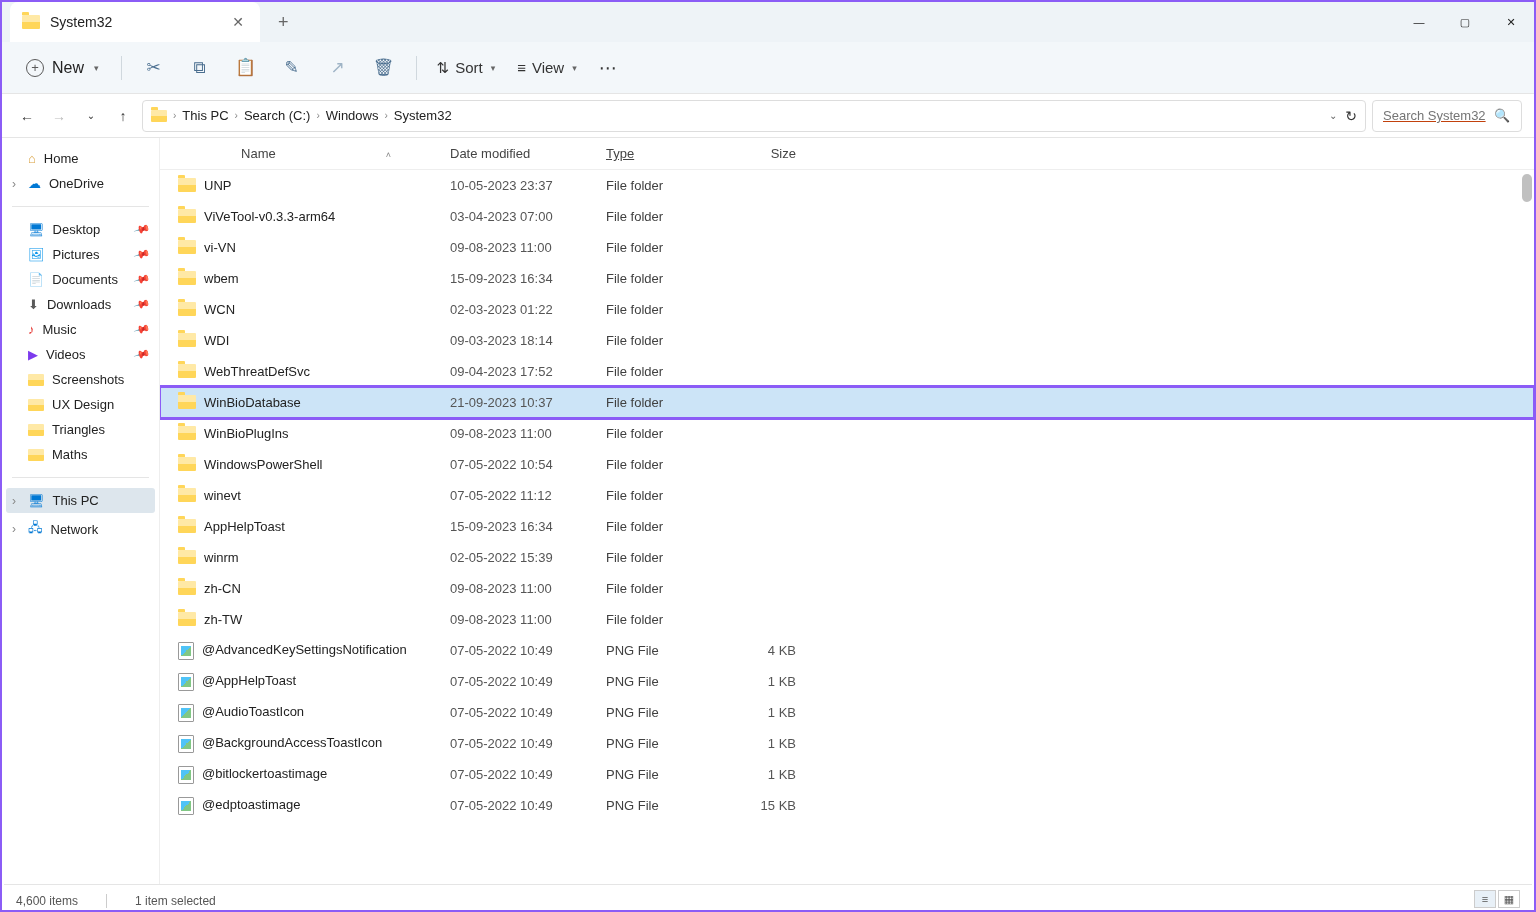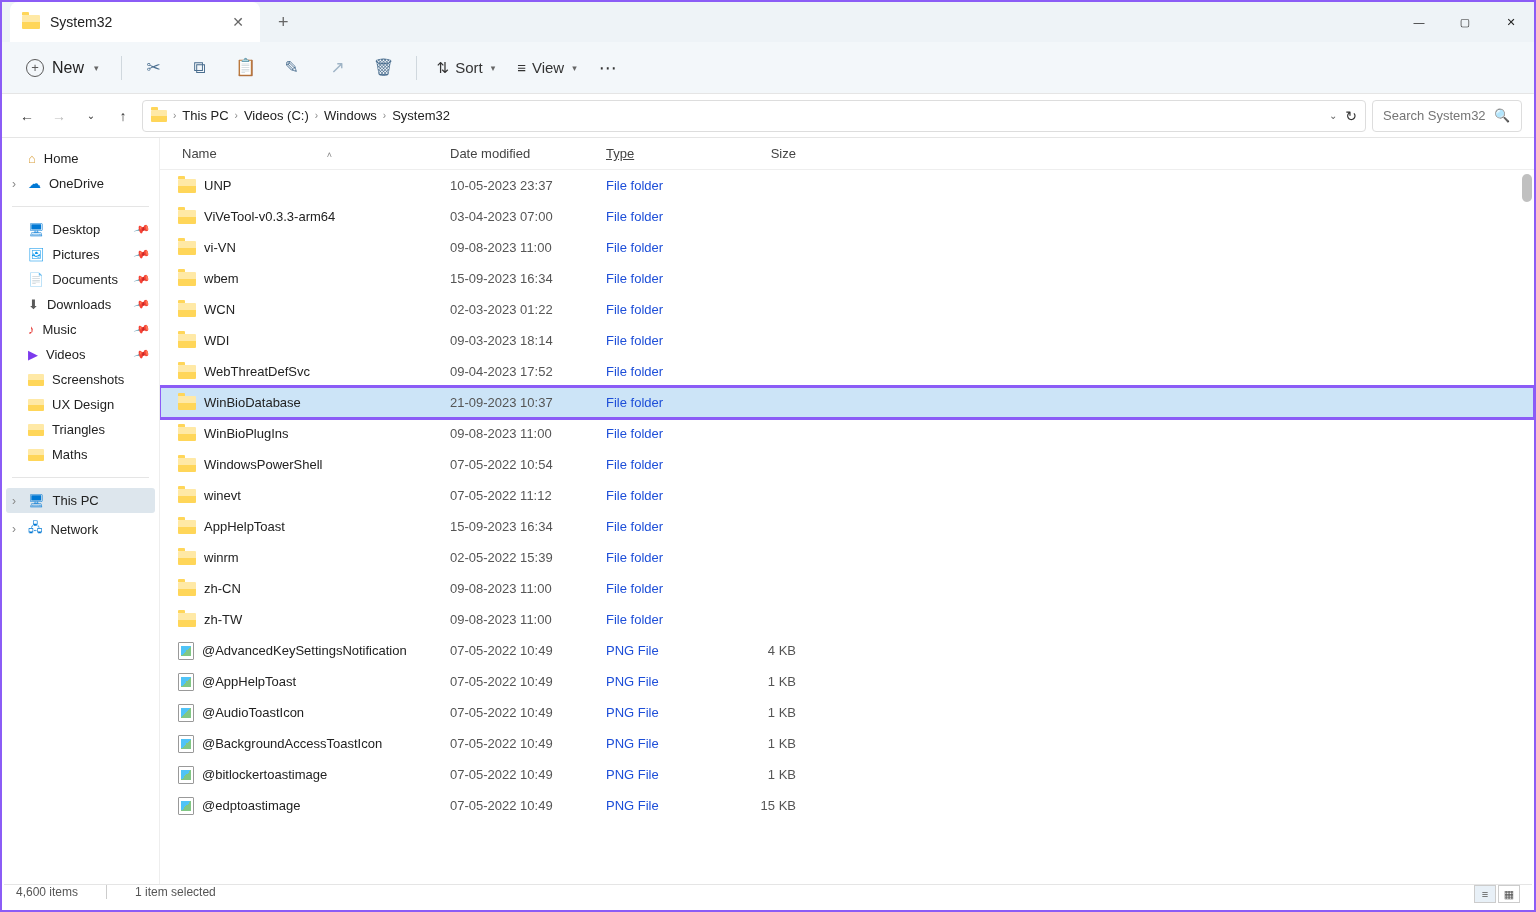--- a/index.html
+++ b/index.html
@@ -32,21 +32,21 @@
 .addrrow { height: 44px; display: flex; align-items: center; padding: 0 12px; gap: 6px; border-bottom: 1px solid #e5e5e5; }
 .navbtn { width: 26px; height: 26px; display: flex; align-items: center; justify-content: center; color: #333; font-size: 14px; cursor: pointer; }
 .navbtn.dis { color: #bbb; }
 .addrbar { flex: 1; height: 32px; border: 1px solid #ddd; border-radius: 4px; display: flex; align-items: center; padding: 0 8px; gap: 6px; }
 .crumb { font-size: 13px; color: #222; cursor: pointer; }
 .crumb-sep { font-size: 10px; color: #888; }
 .addr-end { margin-left: auto; display: flex; align-items: center; gap: 8px; }
 .addr-caret { font-size: 10px; color: #666; cursor: pointer; }
 .refresh { font-size: 14px; color: #333; cursor: pointer; }
 .searchbox { width: 150px; height: 32px; border: 1px solid #ddd; border-radius: 4px; display: flex; align-items: center; padding: 0 10px; justify-content: space-between; }
-.searchbox input { border: none; outline: none; font-size: 13px; width: 110px; color: #4d7c0f; }
+.searchbox input { border: none; outline: none; font-size: 13px; width: 110px; color: #c2410c; text-decoration: underline; }
 .searchicon { font-size: 13px; color: #666; }
 
 
 .main { display: flex; height: 748px; }
 .nav { width: 158px; padding: 8px 4px; overflow-y: auto; border-right: 1px solid #eee; }
 .nav-item { display: flex; align-items: center; gap: 8px; padding: 5px 6px 5px 22px; font-size: 13px; color: #222; cursor: pointer; position: relative; border-radius: 3px; }
 .nav-item.sel { background: #dde6ed; }
 .nav-item.haschev::before { content: '›'; position: absolute; left: 6px; font-size: 12px; color: #888; transform: rotate(0deg); }
 .nav-sep { height: 1px; background: #e5e5e5; margin: 10px 6px; }
 .pin { margin-left: auto; color: #888; font-size: 11px; transform: rotate(30deg); }
@@ -57,39 +57,39 @@
 .ni-doc { color: #5a5a5a; }
 .ni-dl { color: #5a5a5a; }
 .ni-mus { color: #e53935; }
 .ni-vid { color: #7c3aed; }
 .ni-fold { width: 16px; height: 12px; background: linear-gradient(#ffe9a6 50%, #ffd659 50%); border-radius: 1px; display: inline-block; }
 .ni-pc { color: #0078d4; }
 .ni-net { color: #0078d4; }
 
 .filearea { flex: 1; overflow-y: scroll; position: relative; }
 .cols { display: flex; align-items: center; height: 32px; border-bottom: 1px solid #eee; padding-left: 14px; font-size: 13px; color: #444; position: sticky; top: 0; background: #fff; }
-.col-name { width: 276px; padding-left: 8px; }
+.col-name { width: 276px; padding-left: 8px; text-align: center; }
 .col-date { width: 156px; }
 .col-type { width: 130px; text-decoration: underline; }
 .col-size { width: 80px; text-align: right; padding-right: 20px; }
 .sort-ind { font-size: 9px; color: #888; margin-left: 110px; }
 
 .row { display: flex; align-items: center; height: 31px; padding-left: 14px; font-size: 13px; color: #222; cursor: pointer; }
 .row.highlight { outline: 3px solid #8b5cf6; outline-offset: -1px; background: #cce4f7; }
-.rname { width: 276px; display: flex; align-items: center; gap: 8px; padding-left: 4px; }
+.rname { width: 276px; display: flex; gap: 8px; padding-left: 4px; }
 .rdate { width: 156px; color: #555; }
-.rtype { width: 130px; color: #1d4ed8; }
+.rtype { width: 130px; color: #404040; }
 .rsize { width: 80px; text-align: right; color: #555; padding-right: 20px; }
 .ficon { width: 18px; height: 14px; background: linear-gradient(#ffe9a6 50%, #ffd659 50%); border-radius: 1px; flex-shrink: 0; position: relative; }
 .ficon::before { content: ''; position: absolute; top: -3px; left: 0; width: 7px; height: 3px; background: #ffd659; border-radius: 1px 1px 0 0; }
 .pngicon { width: 16px; height: 18px; background: #fff; border: 1px solid #999; border-radius: 1px; flex-shrink: 0; position: relative; }
 .pngicon::after { content: ''; position: absolute; top: 3px; left: 2px; right: 2px; bottom: 3px; background: linear-gradient(135deg, #4fc3f7 50%, #81c784 50%); }
 
 
-.status { position: absolute; bottom: 2px; left: 2px; right: 2px; height: 24px; border-top: 1px solid #e5e5e5; display: flex; align-items: flex-start; padding: 0 12px; font-size: 12px; color: #555; background: #fff; gap: 16px; }
+.status { position: absolute; bottom: 2px; left: 2px; right: 2px; height: 24px; border-top: 1px solid #e5e5e5; display: flex; align-items: flex-end; padding: 0 12px; font-size: 12px; color: #555; background: #fff; gap: 16px; }
 .status-sep { width: 1px; height: 14px; background: #ccc; margin: 0 12px; }
 .viewbtns { margin-left: auto; display: flex; gap: 2px; }
 .vbtn { width: 22px; height: 18px; border: 1px solid #ccc; display: flex; align-items: center; justify-content: center; font-size: 11px; cursor: pointer; }
 .vbtn.active { background: #e8f0f7; }
 
 .scrollthumb { position: absolute; right: 2px; top: 36px; width: 10px; height: 28px; background: #c0c0c0; border-radius: 5px; }
 </style>
 </head>
 <body>
 
@@ -137,21 +137,21 @@
 <div class="addrrow">
   <div class="navbtn">←</div>
   <div class="navbtn dis">→</div>
   <div class="navbtn" style="font-size:10px">⌄</div>
   <div class="navbtn">↑</div>
   <div class="addrbar">
     <span class="tab-icon" style="width:16px;height:12px"></span>
     <span class="crumb-sep">›</span>
     <span class="crumb">This PC</span>
     <span class="crumb-sep">›</span>
-    <span class="crumb">Videos (C:)</span>
+    <span class="crumb">Search (C:)</span>
     <span class="crumb-sep">›</span>
     <span class="crumb">Windows</span>
     <span class="crumb-sep">›</span>
     <span class="crumb">System32</span>
     <div class="addr-end">
       <span class="addr-caret">⌄</span>
       <span class="refresh">↻</span>
     </div>
   </div>
   <div class="searchbox">

